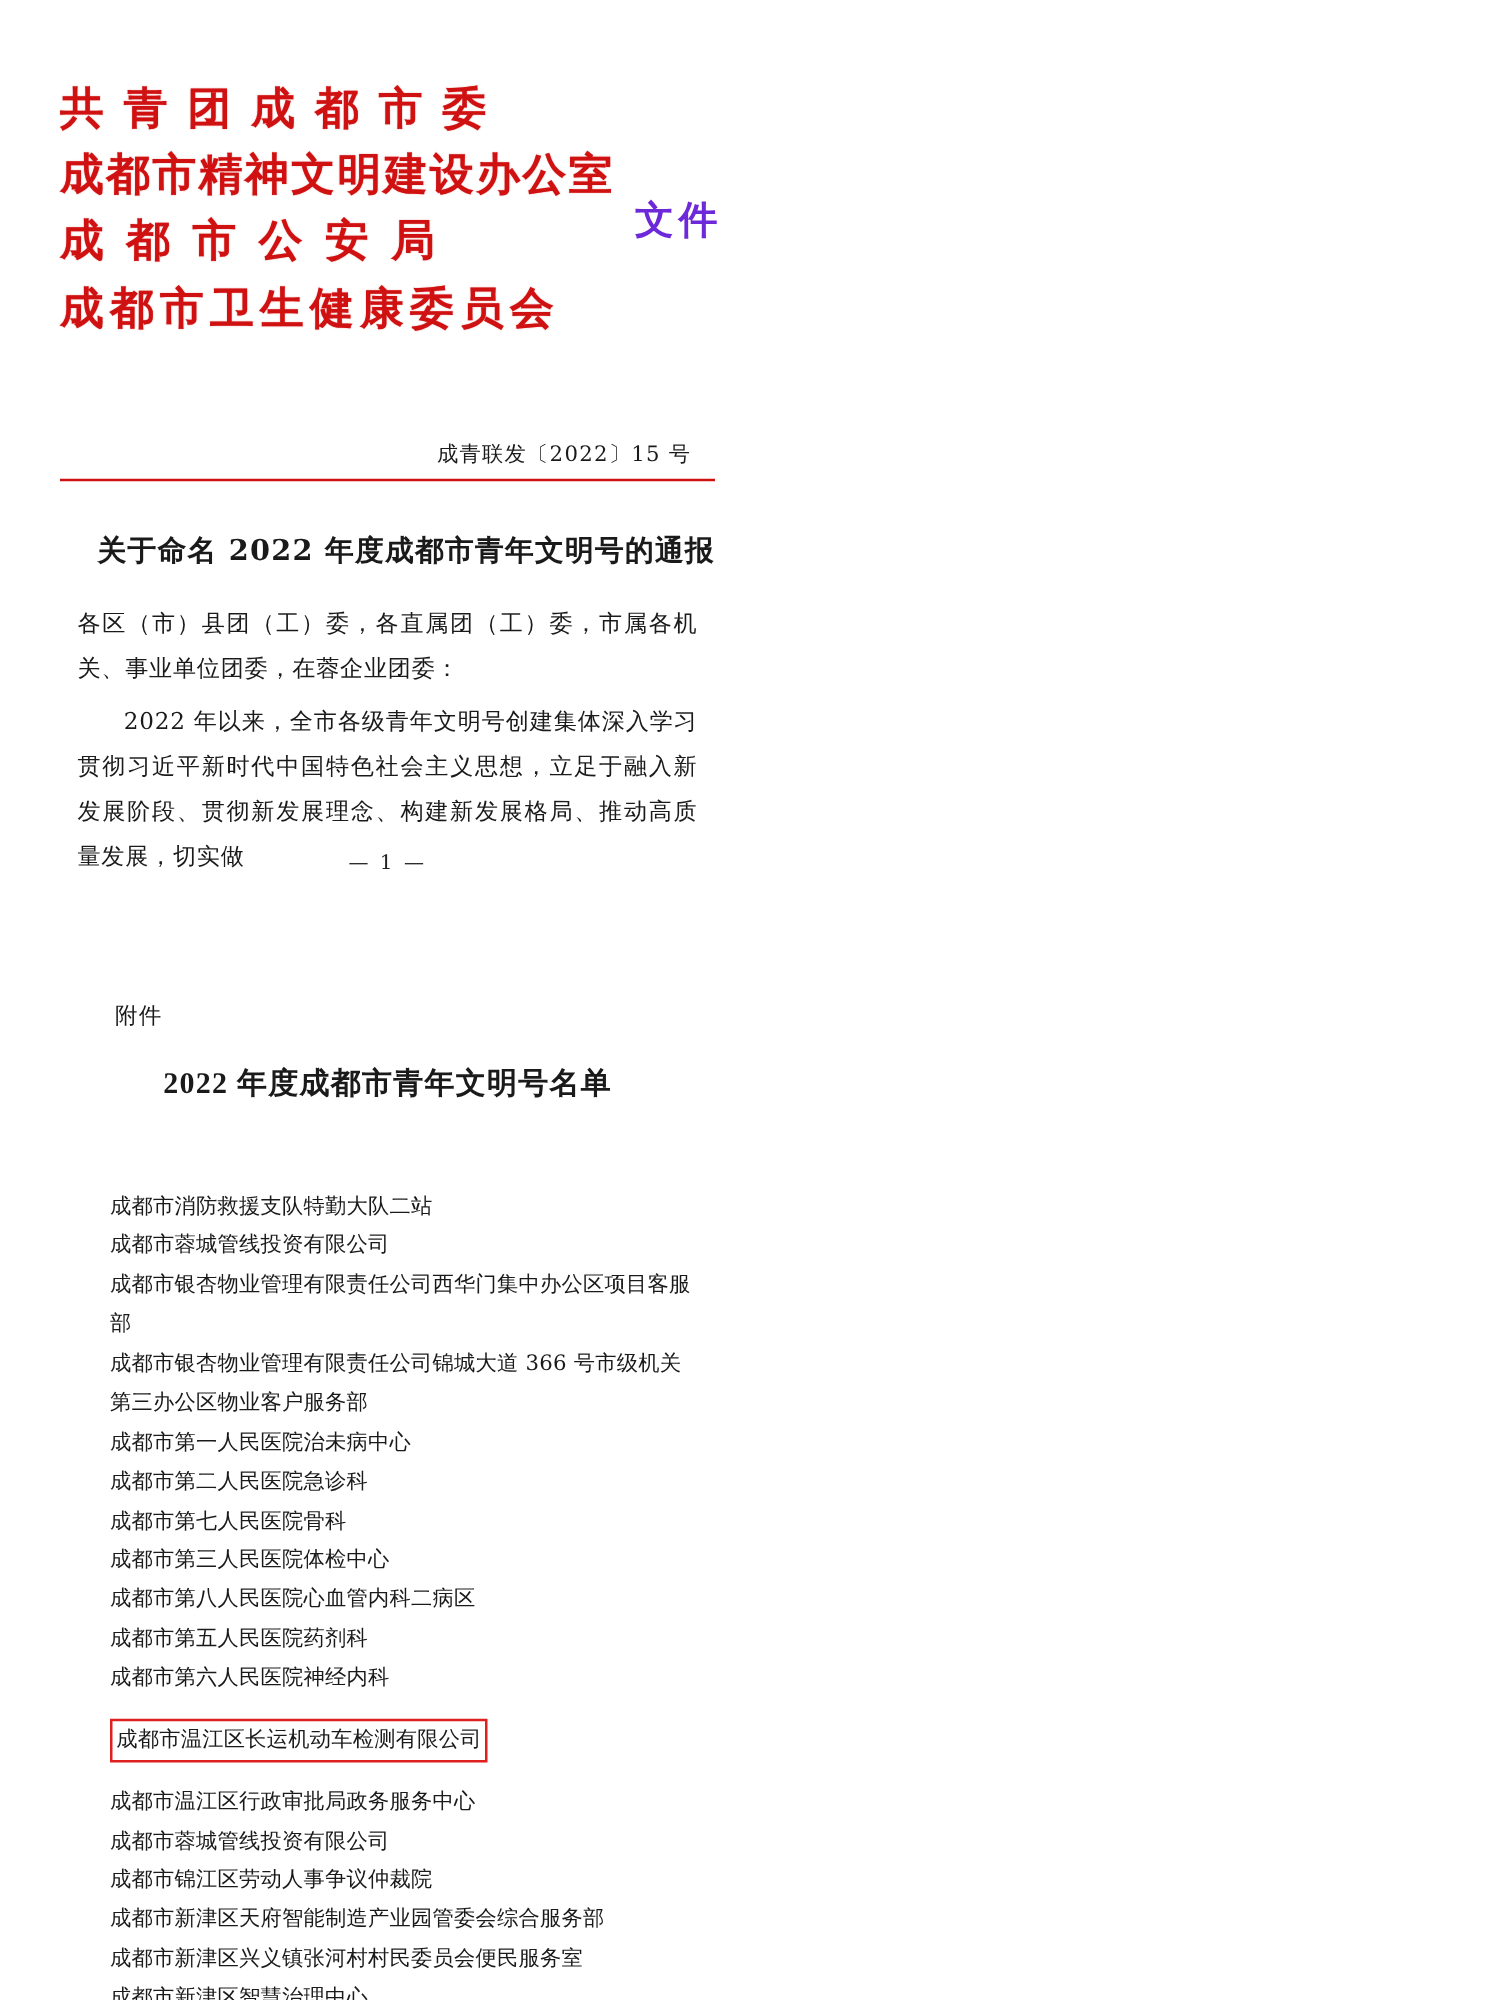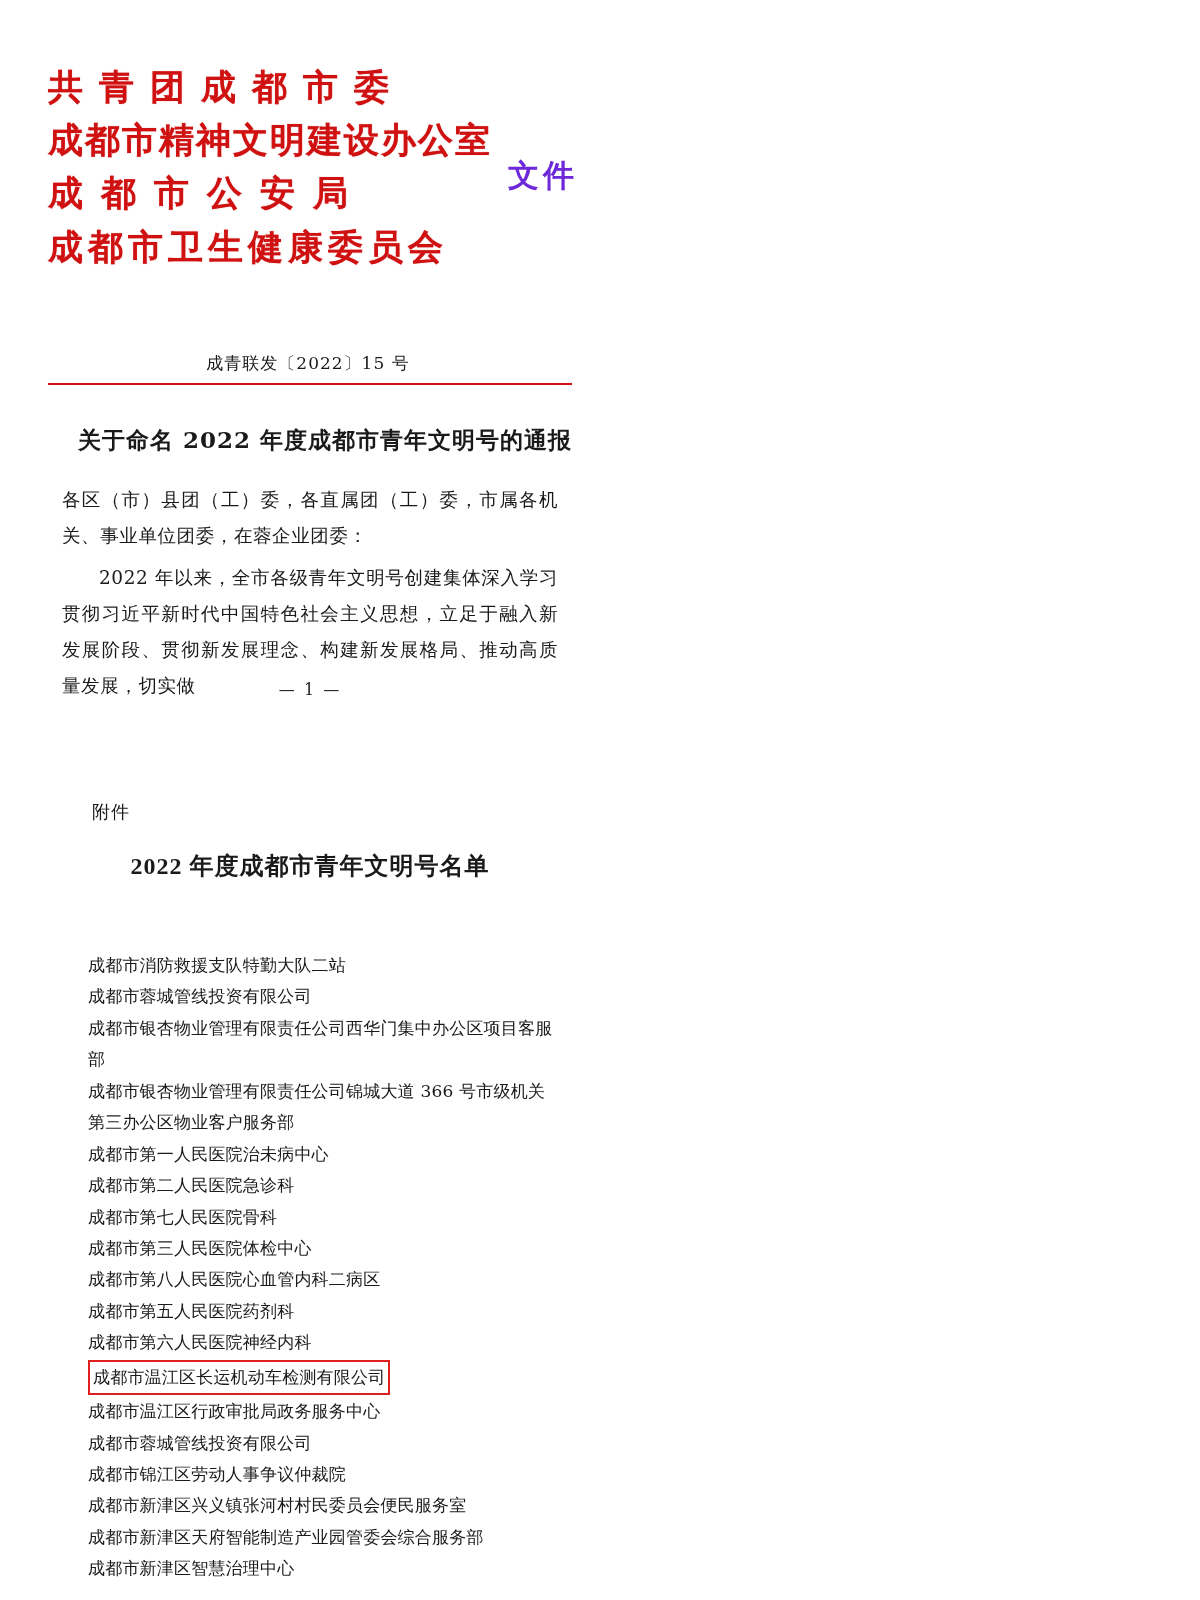--- a/index.html
+++ b/index.html
@@ -32,22 +32,22 @@
   }
   .lh-sp1{letter-spacing:16px;}
   .lh-sp2{letter-spacing:2px;}
   .lh-sp3{letter-spacing:18px;}
   .lh-sp4{letter-spacing:5px;}
   .lh-wenjian{
     position:absolute;right:-10px;top:95px;
     color:#6d28d9;font-weight:bold;font-size:31px;letter-spacing:4px;text-align:right;
   }
   .doc-number{
-    position:absolute;left:48px;top:352px;width:520px;
-    text-align:center;font-size:17px;letter-spacing:1px;color:#1a1a1a;
+    position:absolute;left:33px;top:352px;width:520px;
+    text-align:right;font-size:17px;letter-spacing:1px;color:#1a1a1a;
   }
   .red-rule{
     position:absolute;left:48px;top:383px;width:524px;height:2px;background:#cf1111;
   }
 
   .doc-title{
     position:absolute;left:48px;top:425px;width:524px;
     text-align:right;font-size:23px;font-weight:bold;letter-spacing:1px;
   }
   .body-text{
@@ -68,21 +68,21 @@
   }
   .list-left{
     position:absolute;left:88px;top:950px;width:470px;
     font-size:17px;line-height:1.85;letter-spacing:.2px;
   }
   .list-left .li{white-space:normal;}
   .hl{
     display:inline-block;
     border:2px solid #e01f1f;
     padding:0 3px;
-    margin:1px 0;
+    margin:16px 0;
     box-sizing:border-box;
   }
 </style>
 </head>
 <body>
 
 <div class="page">
 
   <div class="col-left">
 
@@ -116,22 +116,22 @@
       <div class="li"><span>成都市第二人民医院急诊科</span></div>
       <div class="li"><span>成都市第七人民医院骨科</span></div>
       <div class="li"><span>成都市第三人民医院体检中心</span></div>
       <div class="li"><span>成都市第八人民医院心血管内科二病区</span></div>
       <div class="li"><span>成都市第五人民医院药剂科</span></div>
       <div class="li"><span>成都市第六人民医院神经内科</span></div>
       <div class="li"><span class="hl">成都市温江区长运机动车检测有限公司</span></div>
       <div class="li"><span>成都市温江区行政审批局政务服务中心</span></div>
       <div class="li"><span>成都市蓉城管线投资有限公司</span></div>
       <div class="li"><span>成都市锦江区劳动人事争议仲裁院</span></div>
+      <div class="li"><span>成都市新津区天府智能制造产业园管委会综合服务部</span></div>
       <div class="li"><span>成都市新津区兴义镇张河村村民委员会便民服务室</span></div>
-      <div class="li"><span>成都市新津区天府智能制造产业园管委会综合服务部</span></div>
       <div class="li"><span>成都市新津区智慧治理中心</span></div>
     </div>
   </div>
 
   <div class="col-right">
 
     
     
     
 

